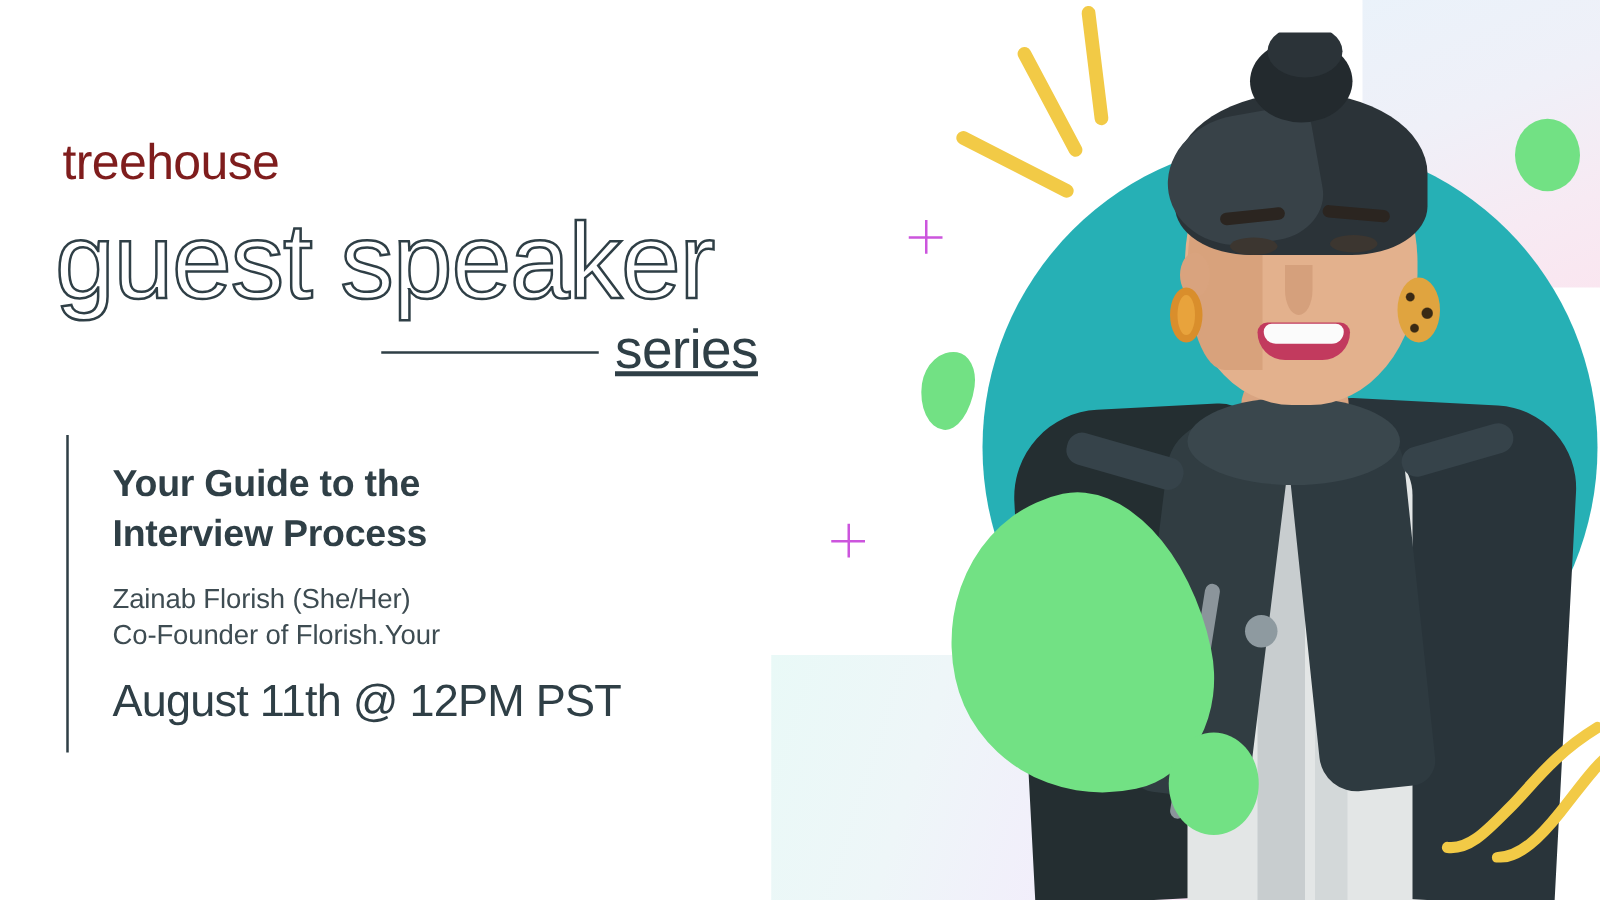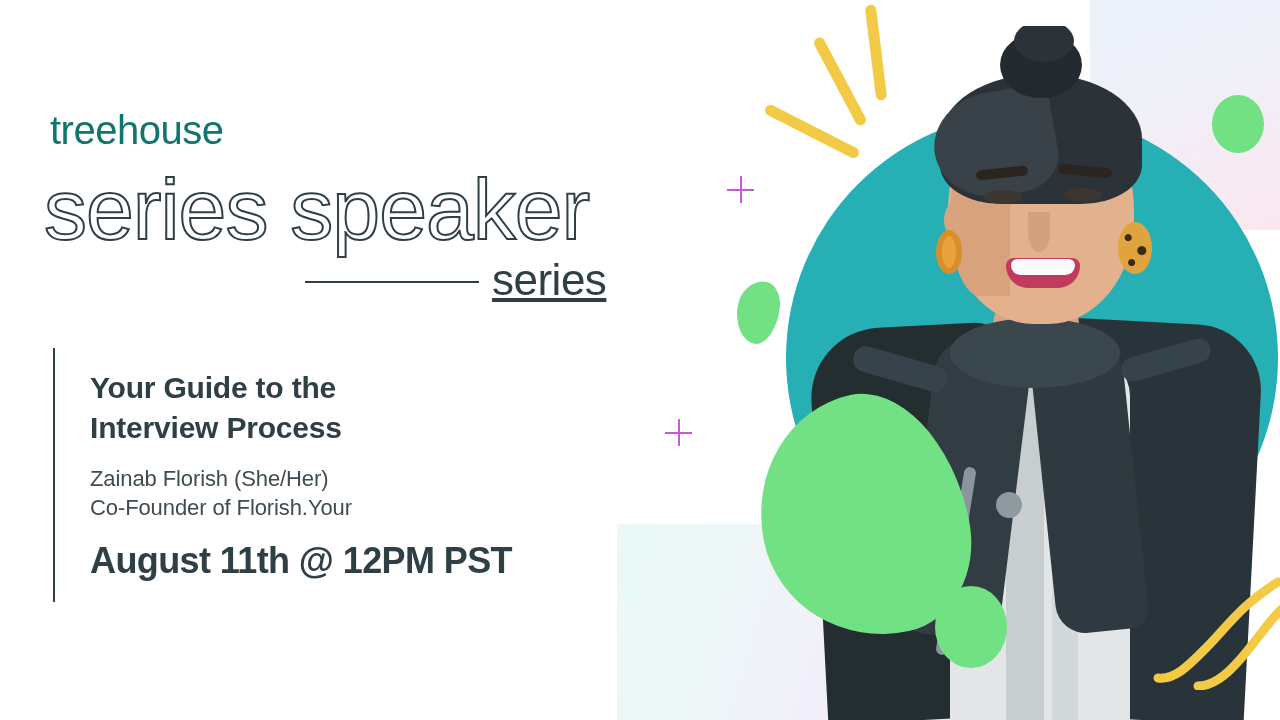--- a/index.html
+++ b/index.html
@@ -96,21 +96,21 @@
   .earring-l{left:136px;top:204px;width:26px;height:44px;background:#e8a33c;border-radius:50%;border:6px solid #d98e2c;box-sizing:border-box;}
   .earring-r{left:318px;top:196px;width:34px;height:52px;background:#e0a43f;border-radius:50%;}
   .earring-r-dots{left:318px;top:196px;width:34px;height:52px;border-radius:50%;
     background:radial-gradient(circle at 30% 30%,#3a2a14 3px,transparent 4px),
                radial-gradient(circle at 70% 55%,#3a2a14 4px,transparent 5px),
                radial-gradient(circle at 40% 78%,#3a2a14 3px,transparent 4px);}
 
   
   #brand{
     position:absolute;left:50px;top:108px;
-    font-size:40px;font-weight:400;letter-spacing:-0.5px;color:#0f766e;
+    font-size:40px;font-weight:400;letter-spacing:-0.5px;color:#7f1d1d;
   }
   #headline-outline{
     position:absolute;left:44px;top:160px;
     font-size:86px;font-weight:400;letter-spacing:-1px;
     color:transparent;-webkit-text-stroke:2px #2f3f46;
     text-shadow:none;white-space:nowrap;
   }
   #series-rule{
     position:absolute;left:305px;top:281px;width:174px;height:2px;background:#2f3f46;
   }
@@ -123,21 +123,21 @@
   }
   #info{position:absolute;left:90px;top:368px;width:520px;}
   #talk-title{
     font-size:30px;line-height:40px;font-weight:700;color:#2f3f46;margin:0;letter-spacing:-0.2px;
   }
   .speaker-line{
     font-size:22px;line-height:29px;font-weight:400;color:#3e4c52;margin:0;letter-spacing:-0.1px;
   }
   #speaker-name{margin-top:16px;}
   #datetime{
-    font-size:36px;font-weight:700;color:#2f3f46;margin:0;margin-top:18px;letter-spacing:-0.6px;
+    font-size:36px;font-weight:400;color:#2f3f46;margin:0;margin-top:18px;letter-spacing:-0.6px;
   }
 </style>
 </head>
 <body>
 
 <div id="stage">
 
   <div class="panel" id="panel-topright"></div>
   <div class="panel" id="panel-bottomleft"></div>
 
@@ -189,21 +189,21 @@
 
   <svg id="wave-svg" viewBox="0 0 140 130">
     <path d="M8 118 C 26 120, 40 104, 58 86 C 76 68, 92 44, 128 22" fill="none" stroke="#f2ca46" stroke-width="9" stroke-linecap="round"></path>
     <path d="M48 126 C 66 126, 82 110, 98 90 C 114 70, 126 52, 140 42" fill="none" stroke="#f2ca46" stroke-width="9" stroke-linecap="round"></path>
   </svg>
 
   <div class="plus" id="plus-top"></div>
   <div class="plus" id="plus-mid"></div>
 
   <div id="brand">treehouse</div>
-  <div id="headline-outline">series speaker</div>
+  <div id="headline-outline">guest speaker</div>
   <div id="series-rule"></div>
   <div id="series-word">series</div>
 
   <div id="left-rule"></div>
 
   <div id="info">
     <h1 id="talk-title">
       <span>Your Guide to the</span><br>
       <span>Interview Process</span>
     </h1>

